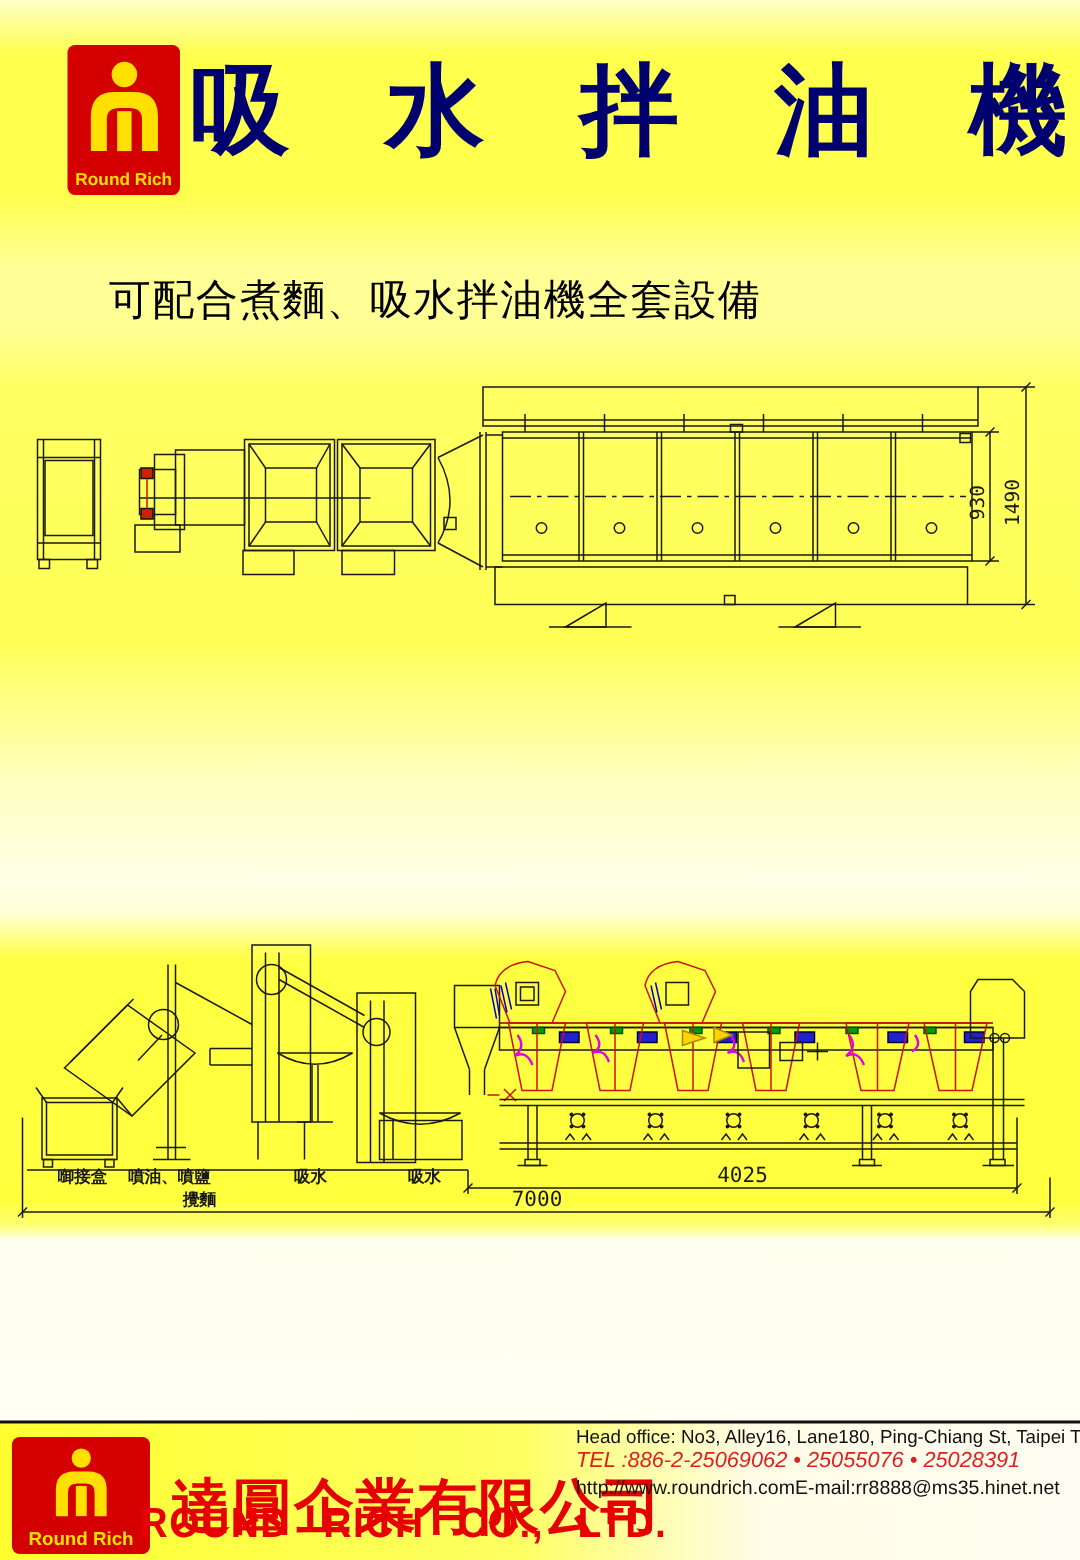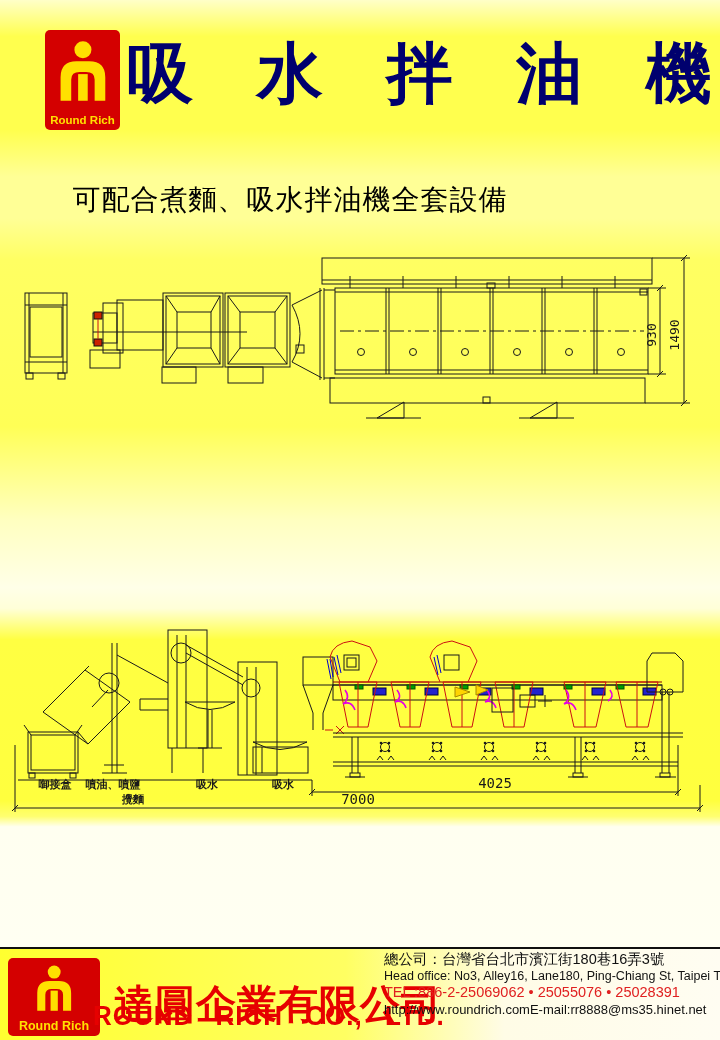--- a/index.html
+++ b/index.html
@@ -52,21 +52,21 @@
     border-top:2px solid #101010;box-sizing:border-box;
     background:linear-gradient(90deg,#FFFF30 0%,#FFFF62 48%,#FFFCE6 70%,#FFFDF2 100%);}
   .company-zh{position:absolute;left:114px;top:949px;font-size:40px;font-weight:900;
     color:#E60000;letter-spacing:1px;white-space:nowrap;margin-top:28px;}
   .company-en{position:absolute;left:93px;top:999px;font-size:26px;font-weight:900;
     color:#E60000;letter-spacing:1px;word-spacing:14px;white-space:nowrap;
     transform:scaleY(1.08);transform-origin:top left;}
   .contact{position:absolute;left:384px;top:951px;width:334px;line-height:1.22;color:#111;}
   .contact .c1{font-size:14.5px;white-space:nowrap;}
   .contact .c2{font-size:12.5px;white-space:nowrap;}
-  .contact .c3{font-size:14.5px;color:#E02020;white-space:nowrap;}
+  .contact .c3{font-size:14.5px;color:#E02020;white-space:nowrap;font-style:italic;}
   .contact .c4{font-size:13.5px;white-space:nowrap;}
   .contact .c5{font-size:13px;display:flex;white-space:nowrap;}
 </style>
 </head>
 <body>
 
 <div class="page">
 
   <div class="rr-logo logo-top">
     <div class="fig">
@@ -418,21 +418,20 @@
         <rect x="25.5" y="33" width="9" height="25" fill="#FFE000"></rect>
       </svg>
     </div>
     <div class="rr-text">Round Rich</div>
   </div>
 
   <div class="company-zh">達圓企業有限公司</div>
   <div class="company-en">ROUND RICH CO., LTD.</div>
 
   <div class="contact">
-    <div class="c1">總公司：台灣省台北市濱江街180巷16弄3號</div>
     <div class="c2">Head office: No3, Alley16, Lane180, Ping-Chiang St, Taipei Taiwan</div>
     <div class="c3">TEL :886-2-25069062 • 25055076 • 25028391</div>
     <div class="c5">
       <span>http://www.roundrich.com</span>
       <span>E-mail:rr8888@ms35.hinet.net</span>
     </div>
   </div>
 
 </div>
 

